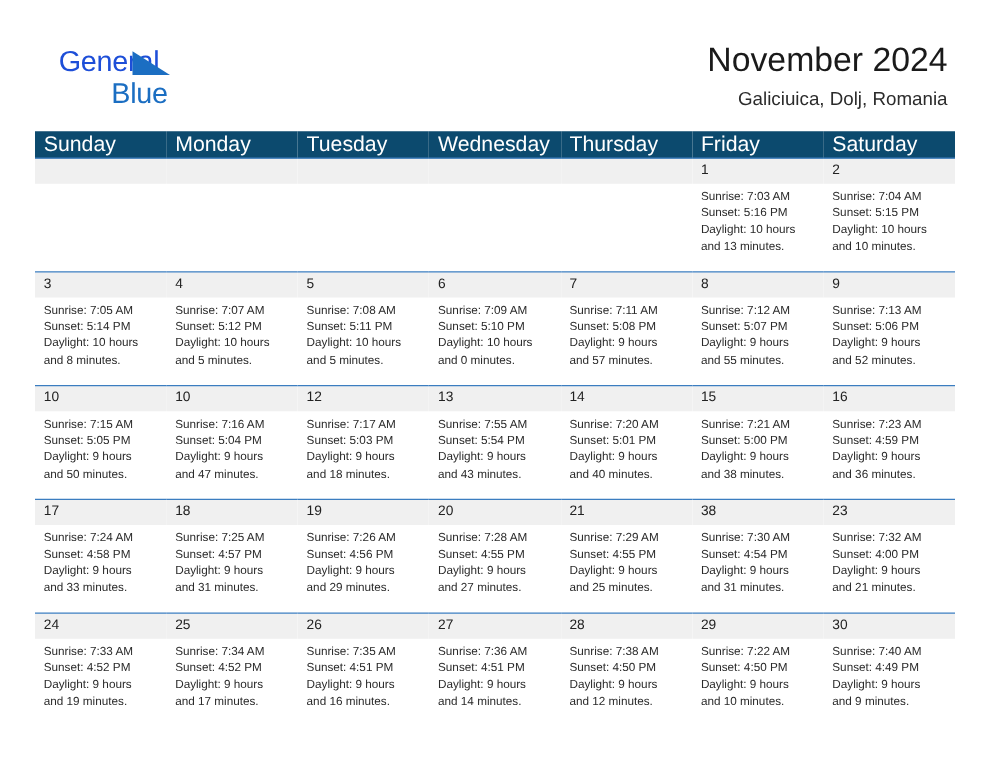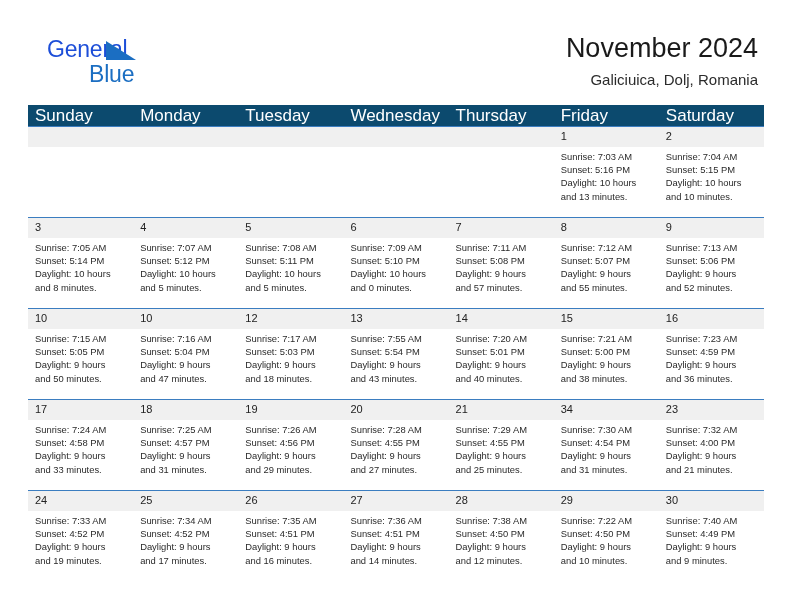--- a/index.html
+++ b/index.html
@@ -434,21 +434,21 @@
               <div class="details">
                 <div>Sunrise: 7:29 AM</div>
                 <div>Sunset: 4:55 PM</div>
                 <div>Daylight: 9 hours</div>
                 <div>and 25 minutes.</div>
               </div>
             </div>
           </td>
           <td>
             <div class="cell-inner">
-              <div class="daynum">34</div>
+              <div class="daynum">38</div>
               <div class="details">
                 <div>Sunrise: 7:30 AM</div>
                 <div>Sunset: 4:54 PM</div>
                 <div>Daylight: 9 hours</div>
                 <div>and 31 minutes.</div>
               </div>
             </div>
           </td>
           <td>
             <div class="cell-inner">

